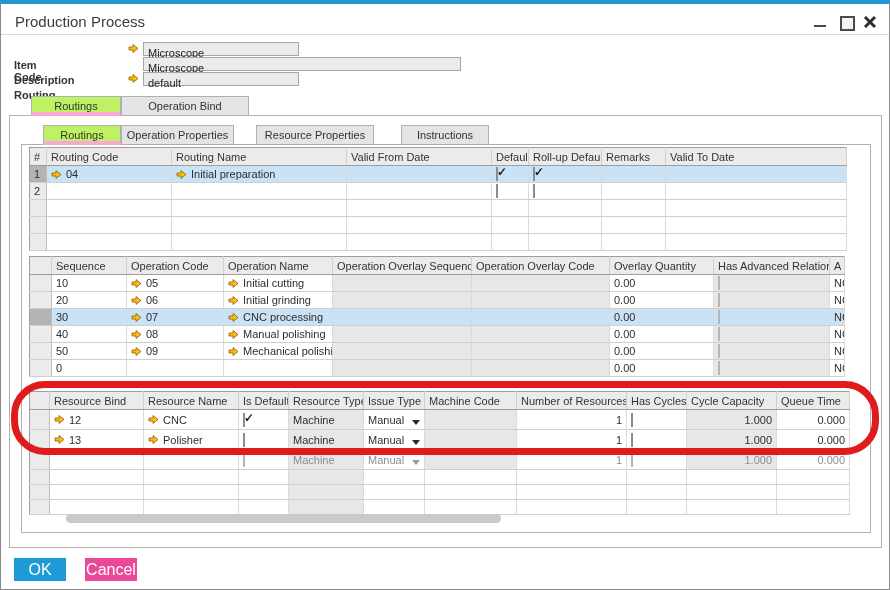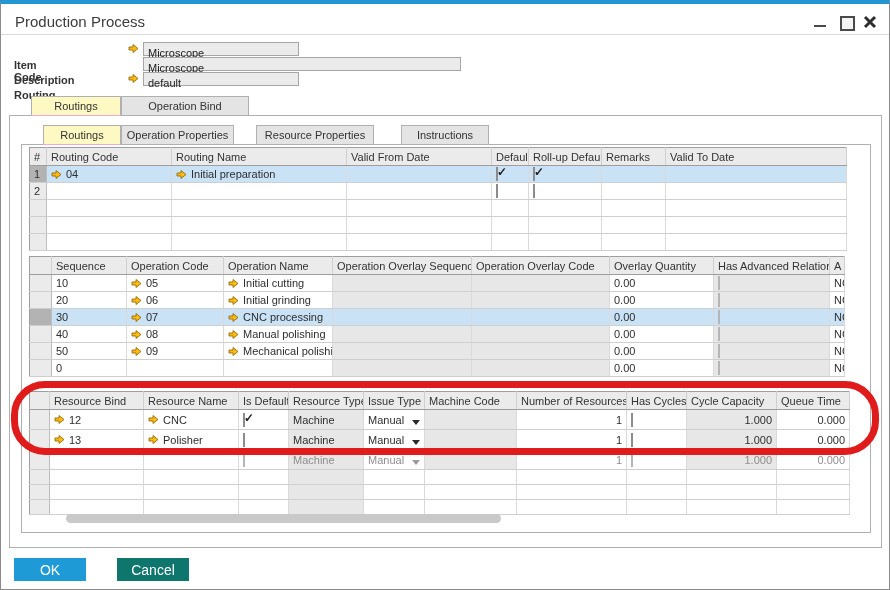--- a/index.html
+++ b/index.html
@@ -22,21 +22,21 @@
   .fieldrow { position:absolute; height:14px; }
   .flabel { position:absolute; left:13px; top:17px; color:#333;font-weight:bold; }
   .farrow { position:absolute; left:127px; top:1px; }
   .finput { position:absolute; left:142px; top:0; height:14px; background:#ebebeb;
             border:1px solid #a6a6a6; padding:4px 4px; line-height:12px; color:#222; }
 
   
   .panel { position:absolute; background:#fff; border:1px solid #b0b0b0; }
   .tab { position:absolute; height:20px; line-height:19px; text-align:center;
          border:1px solid #b0b0b0; background:#e4e4e4; z-index:3; cursor:pointer; color:#333; }
-  .tab.active { background:#fef9c3; border-bottom:1px solid #f9a8d4; }
+  .tab.active { background:#bef264; border-bottom:4px solid #f9a8d4; }
 
   
   table.grid { position:absolute; border-collapse:collapse; table-layout:fixed; background:#fff;
                border:1px solid #9e9e9e; }
   .grid th { background:#ebebeb; font-weight:normal; text-align:left; color:#333;
              border-right:1px solid #cfcfcf; border-bottom:1px solid #9e9e9e; padding:0 4px; height:18px; overflow:hidden; white-space:nowrap; }
   .grid td { border-right:1px solid #dadada; border-bottom:1px solid #cfcfcf; padding:0 4px;
              height:17px; overflow:hidden; white-space:nowrap; background:#fff; }
   .grid .sel   td { background:#c9e2f6; }
   .grid td.rowsel { background:#ebebeb; border-right:1px solid #bdbdbd; }
@@ -62,24 +62,24 @@
         border-left:4px solid transparent; border-right:4px solid transparent;
         border-top:5px solid #2b2b2b; }
 
   
   .arr { display:inline-block; flex:0 0 auto; }
 
   
   .hscroll { position:absolute; height:9px; border-radius:5px; background:#c9c9c9; cursor:pointer; }
 
   
-  .btn { position:absolute; width:72px; height:23px; border:none; color:#fff; font-size:14px;
+  .btn { position:absolute; width:52px; height:23px; border:none; color:#fff; font-size:16px;
          font-family:"Liberation Sans", sans-serif; cursor:pointer; }
   .btn-ok { background:#1e9ad6; }
-  .btn-cancel { background:#0f766e;margin-left:32px; }
+  .btn-cancel { background:#ec4899; }
 
   
   .red-annot { position:absolute; left:10px; top:377px; width:868px; height:74px;
                border:7px solid #e01b1b; border-radius:34px; z-index:9; pointer-events:none; }
 </style>
 </head>
 <body>
 
 <div class="window">
 

